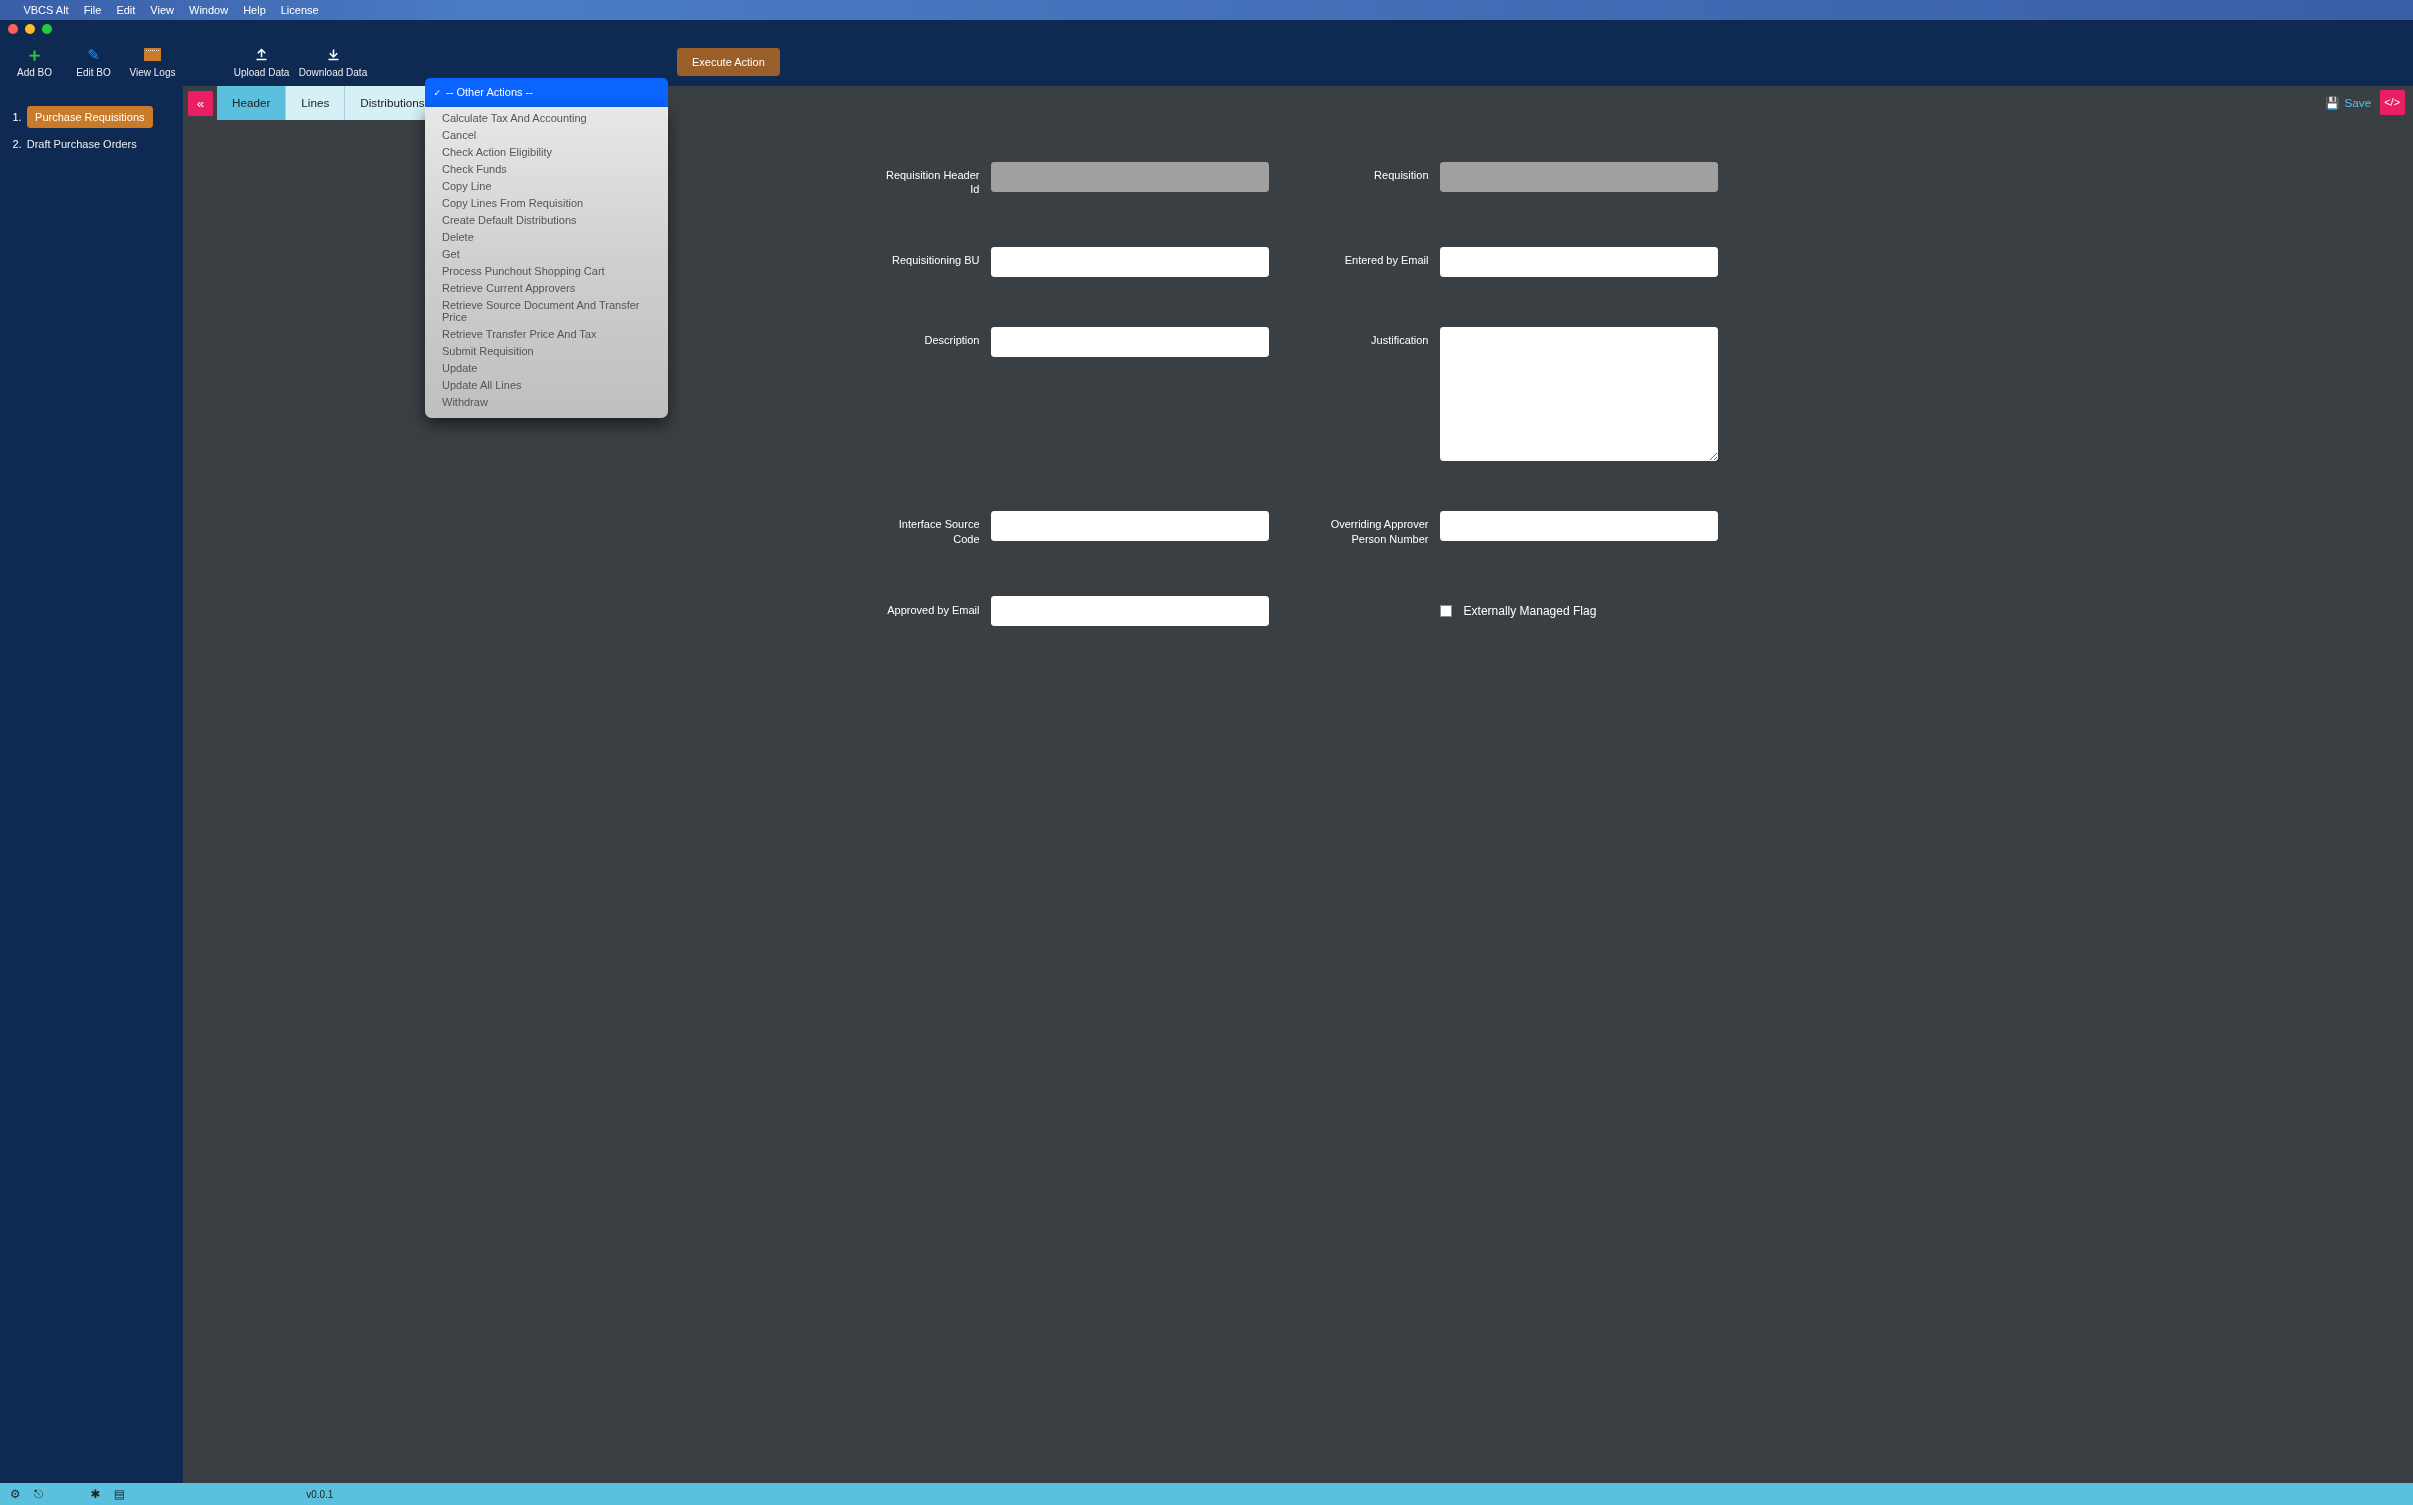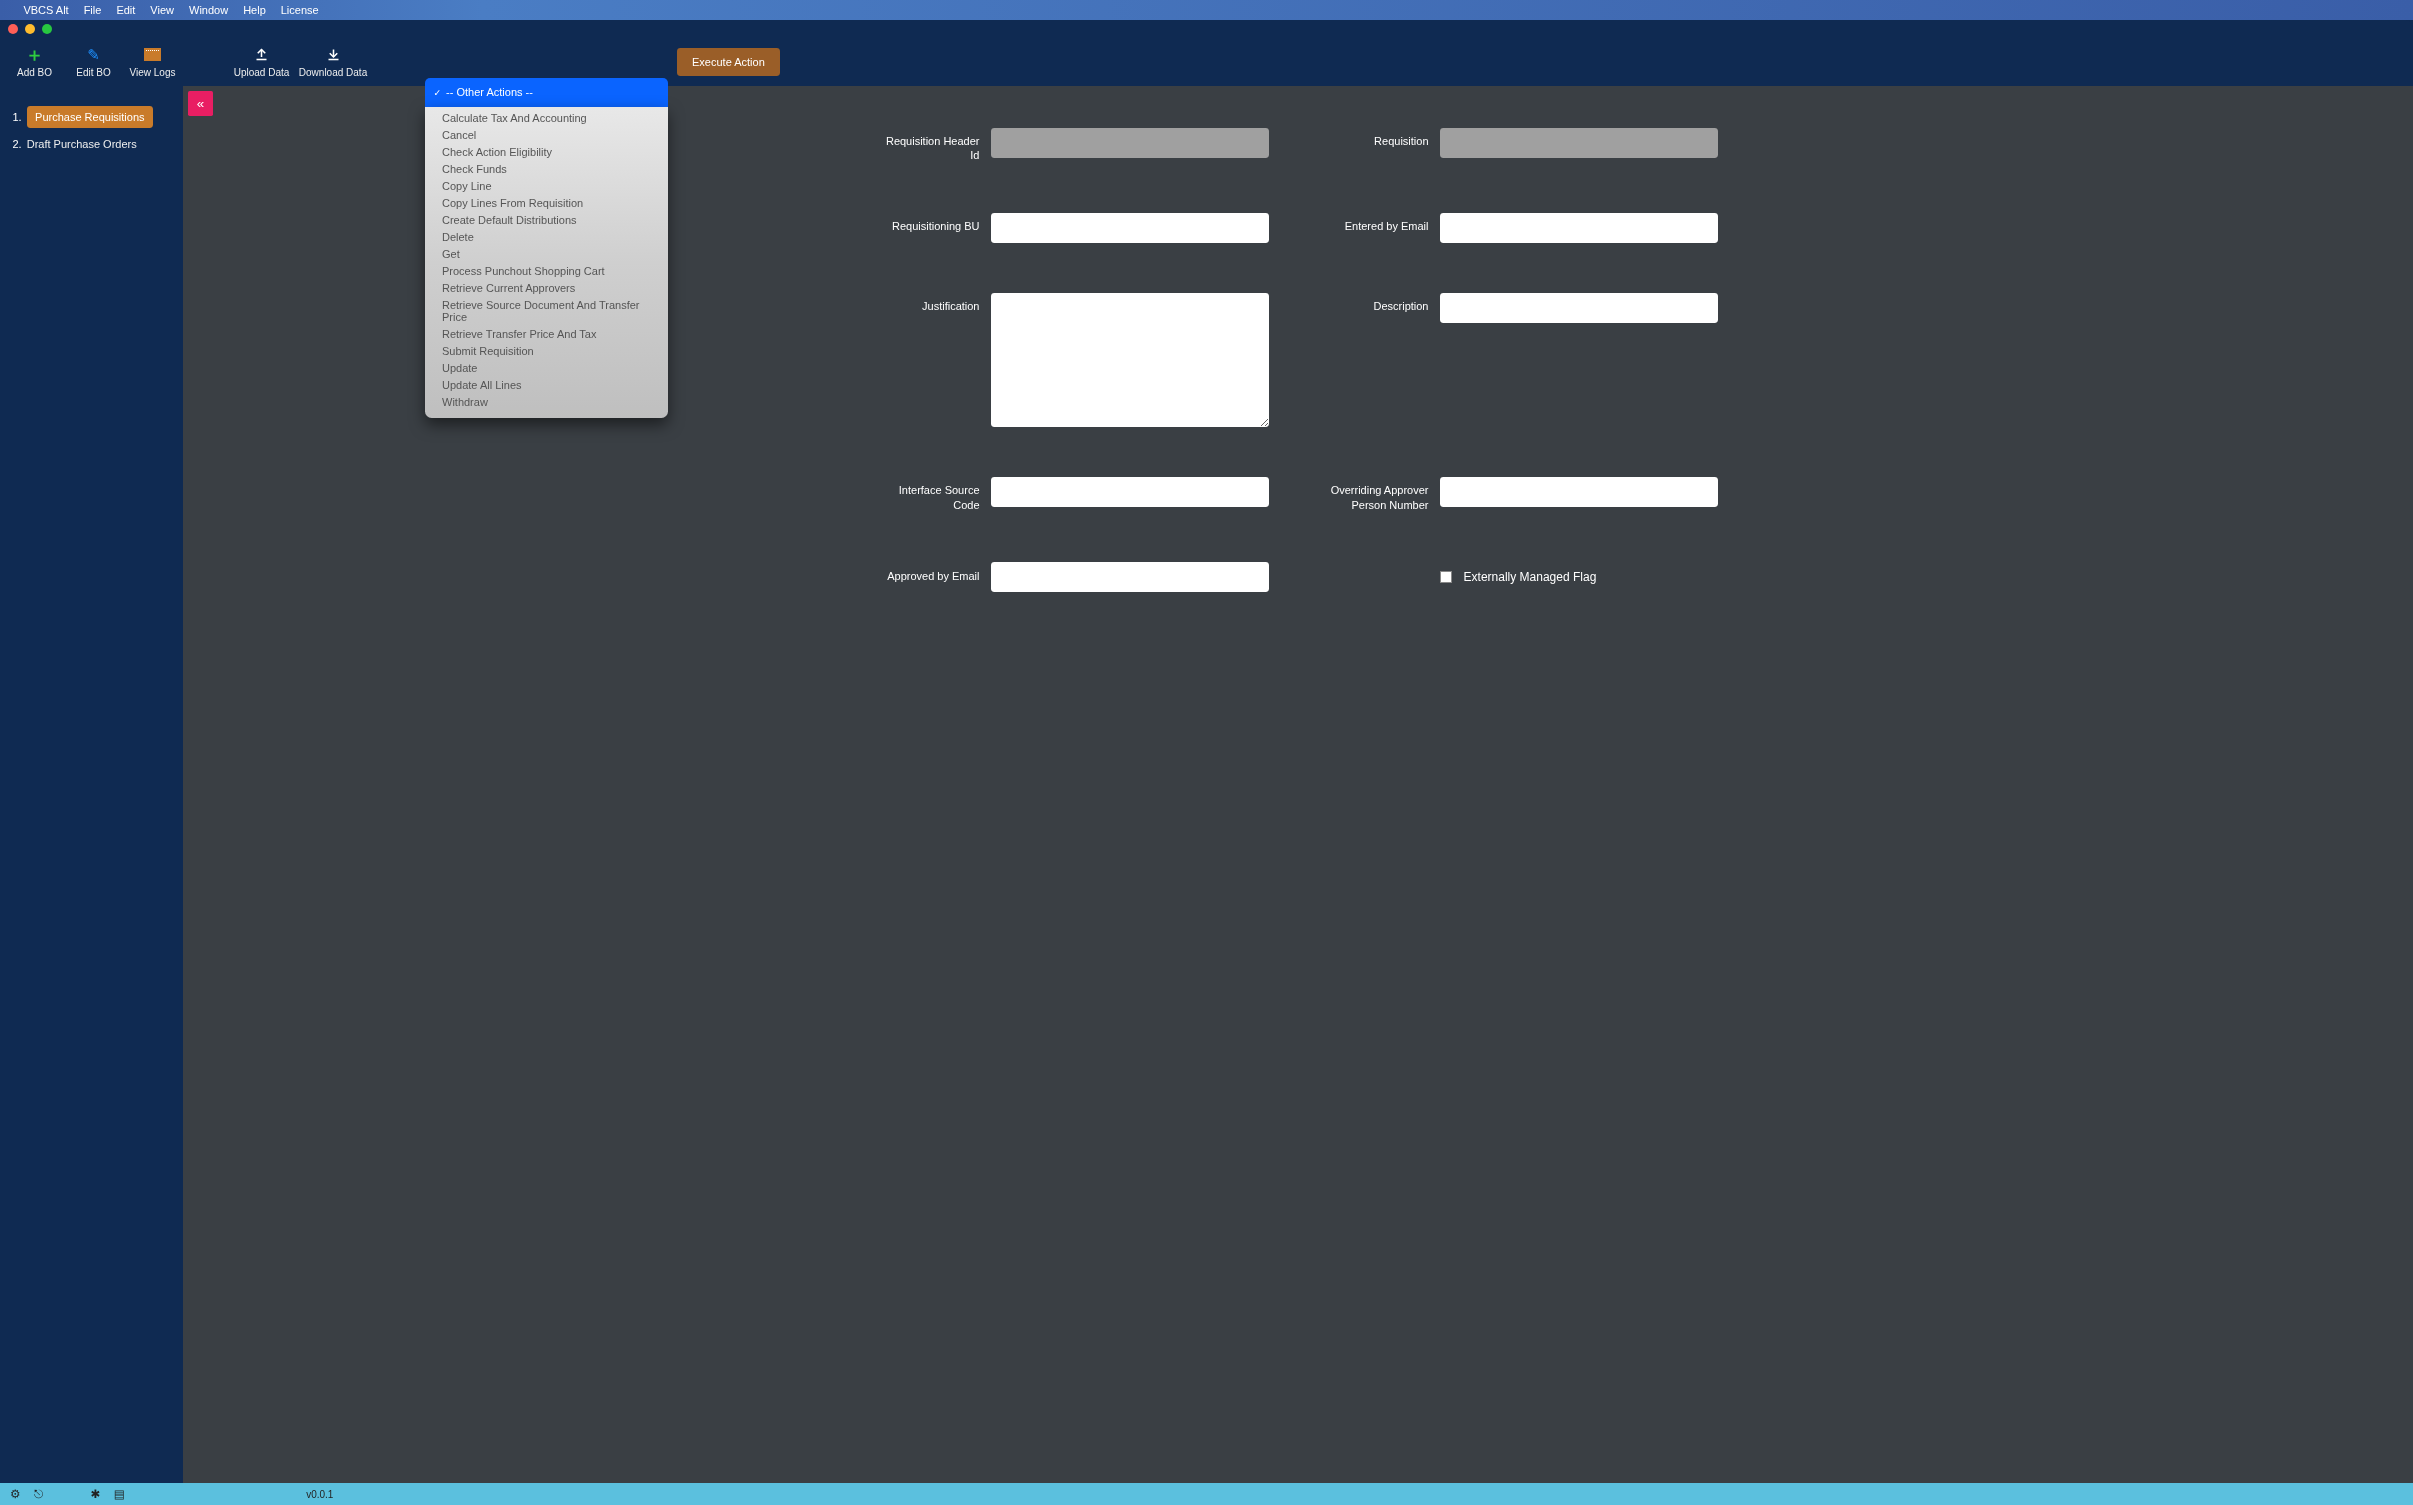--- a/index.html
+++ b/index.html
@@ -377,20 +377,33 @@
       <div class="row">
         <span class="num">2.</span>
         <span class="plain">Draft Purchase Orders</span>
       </div>
     </div>
 
     <div class="main">
       <div class="collapse-btn">
         <span>«</span>
       </div>
+      <div class="tabbar">
+        <div class="tab active">Header</div>
+        <div class="tab">Lines</div>
+        <div class="tab">Distributions</div>
+        <div class="flex"></div>
+        <div class="save-link">
+          <span class="disk">💾</span>
+          <span>Save</span>
+        </div>
+        <div class="code-btn">
+          <span>&lt;/&gt;</span>
+        </div>
+      </div>
 
       <div class="formarea">
         <div class="form-grid">
 
           <div class="field">
             <label>Requisition Header Id</label>
             <input type="text" class="readonly" readonly="" value="" style="">
           </div>
           <div class="field">
             <label>Requisition</label>
@@ -400,26 +413,26 @@
           <div class="field">
             <label>Requisitioning BU</label>
             <input type="text" value="" style="">
           </div>
           <div class="field">
             <label>Entered by Email</label>
             <input type="text" value="" style="">
           </div>
 
           <div class="field">
+            <label>Description</label>
+            <input type="text" value="" style="">
+          </div>
+          <div class="field">
             <label>Justification</label>
             <textarea value="" style=""></textarea>
-          </div>
-          <div class="field">
-            <label>Description</label>
-            <input type="text" value="" style="">
           </div>
 
           <div class="field">
             <label>Interface Source Code</label>
             <input type="text" value="" style="">
           </div>
           <div class="field">
             <label>Overriding Approver Person Number</label>
             <input type="text" value="" style="">
           </div>

